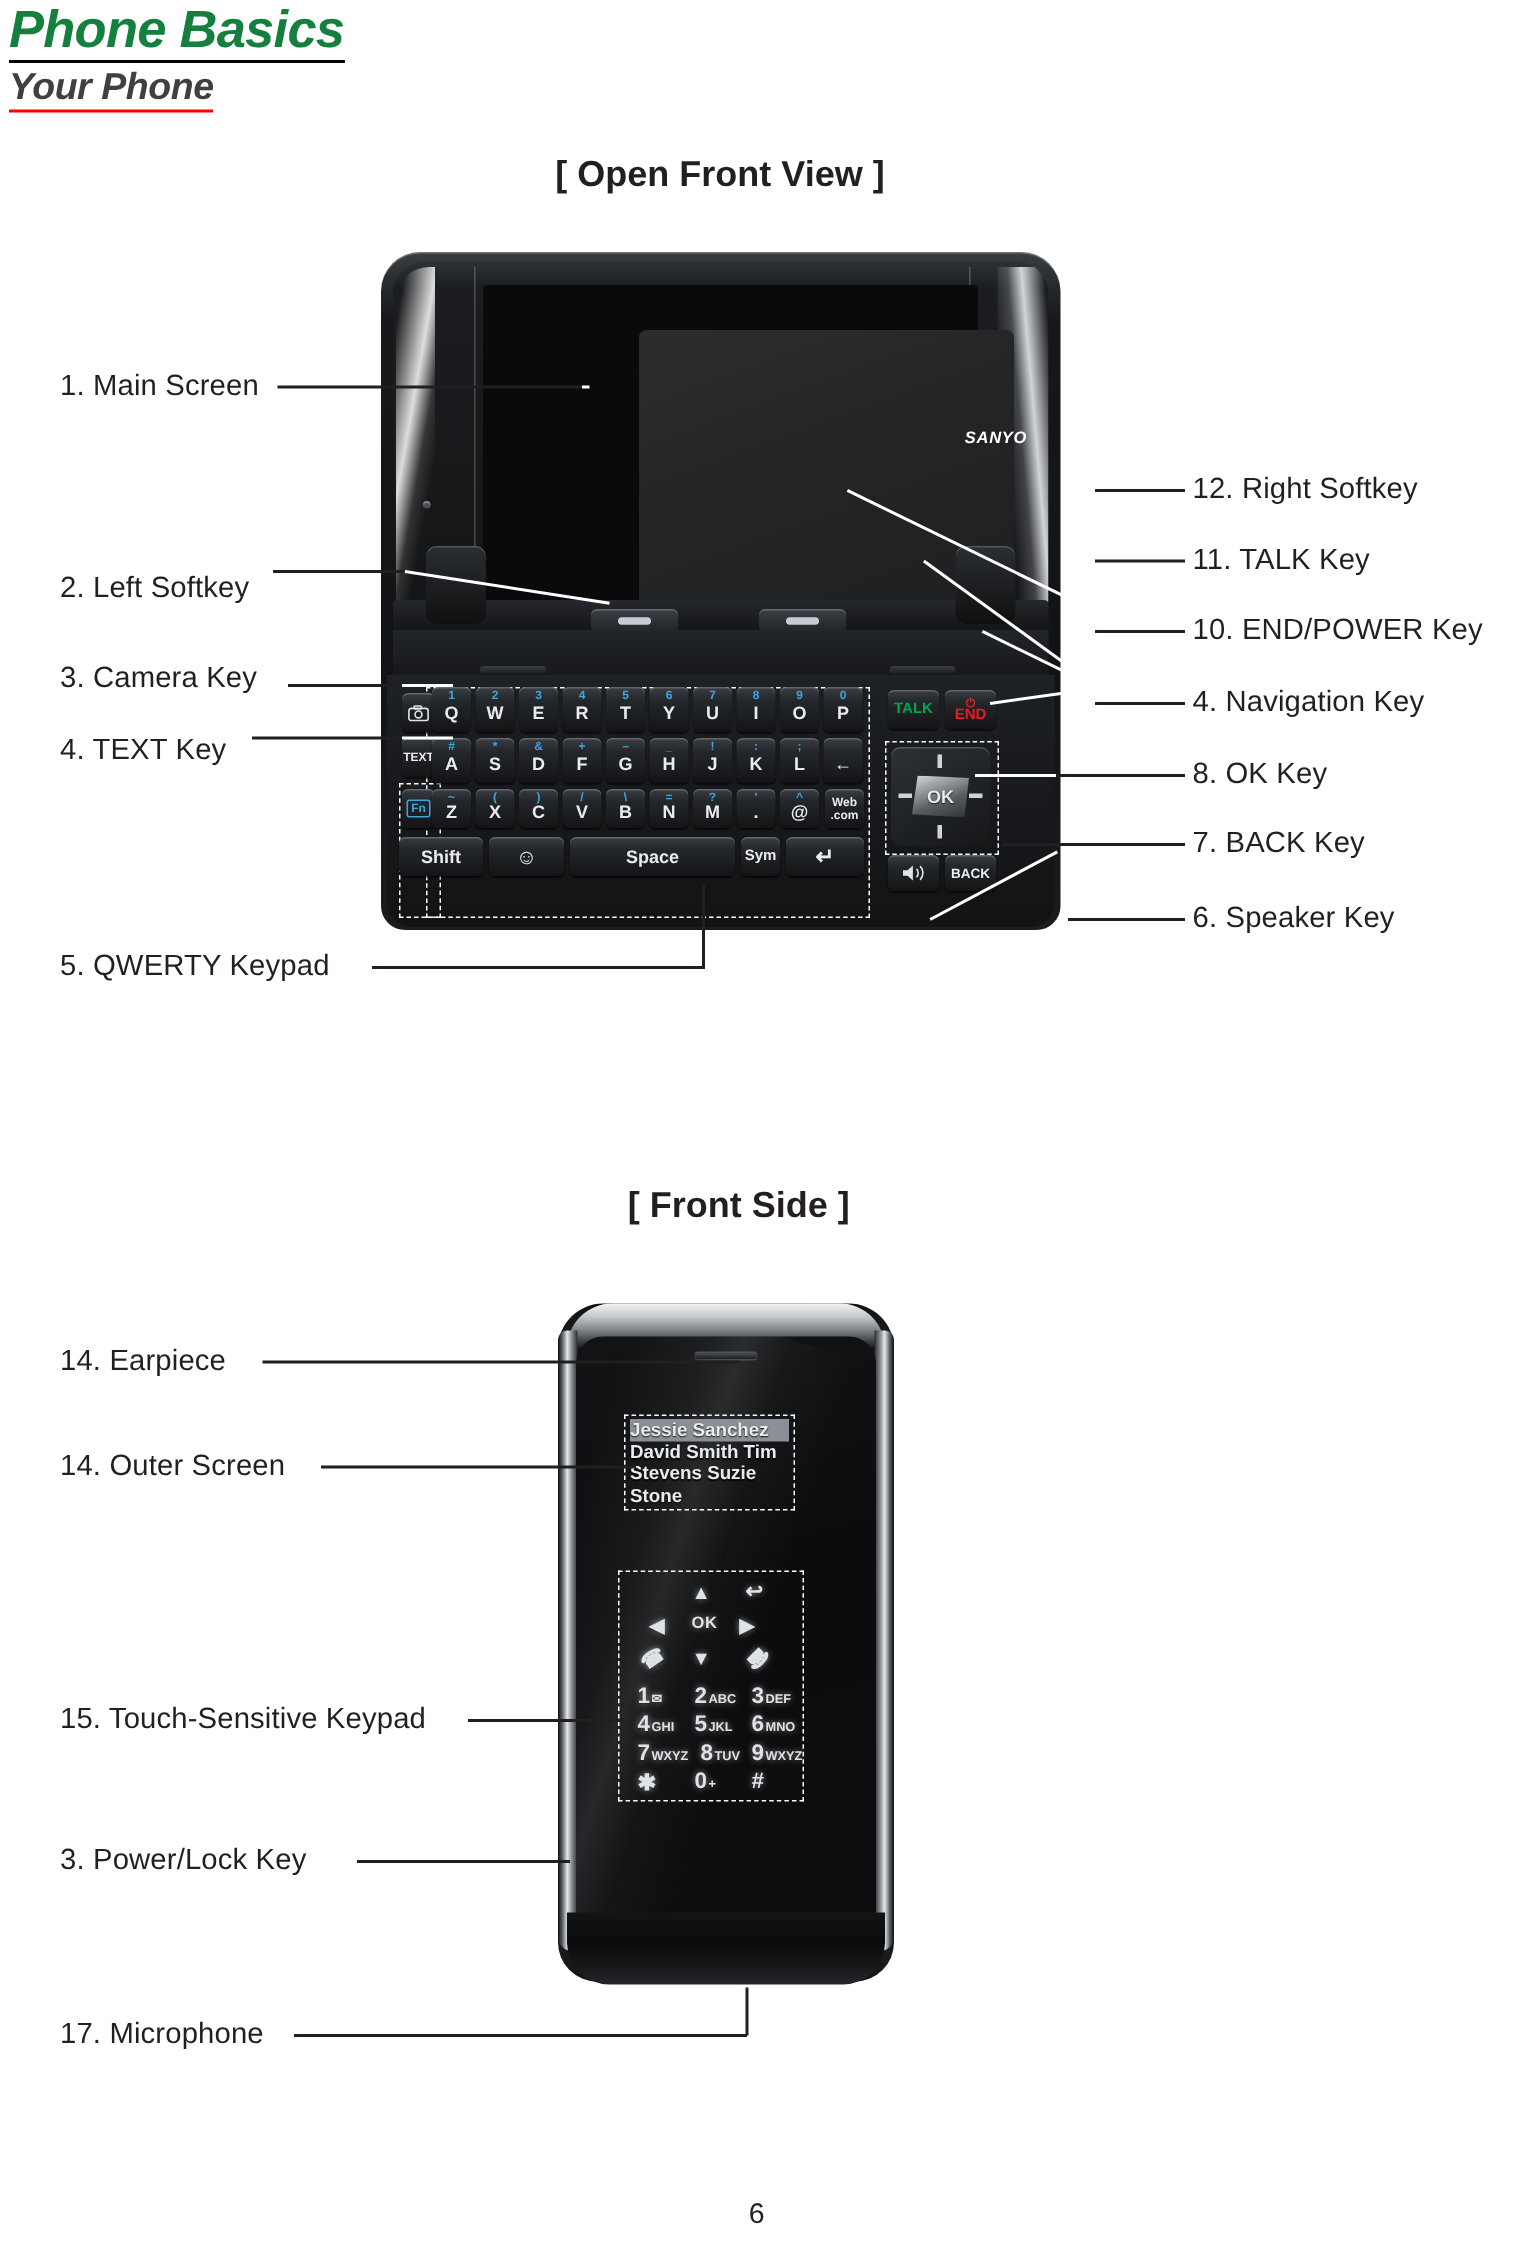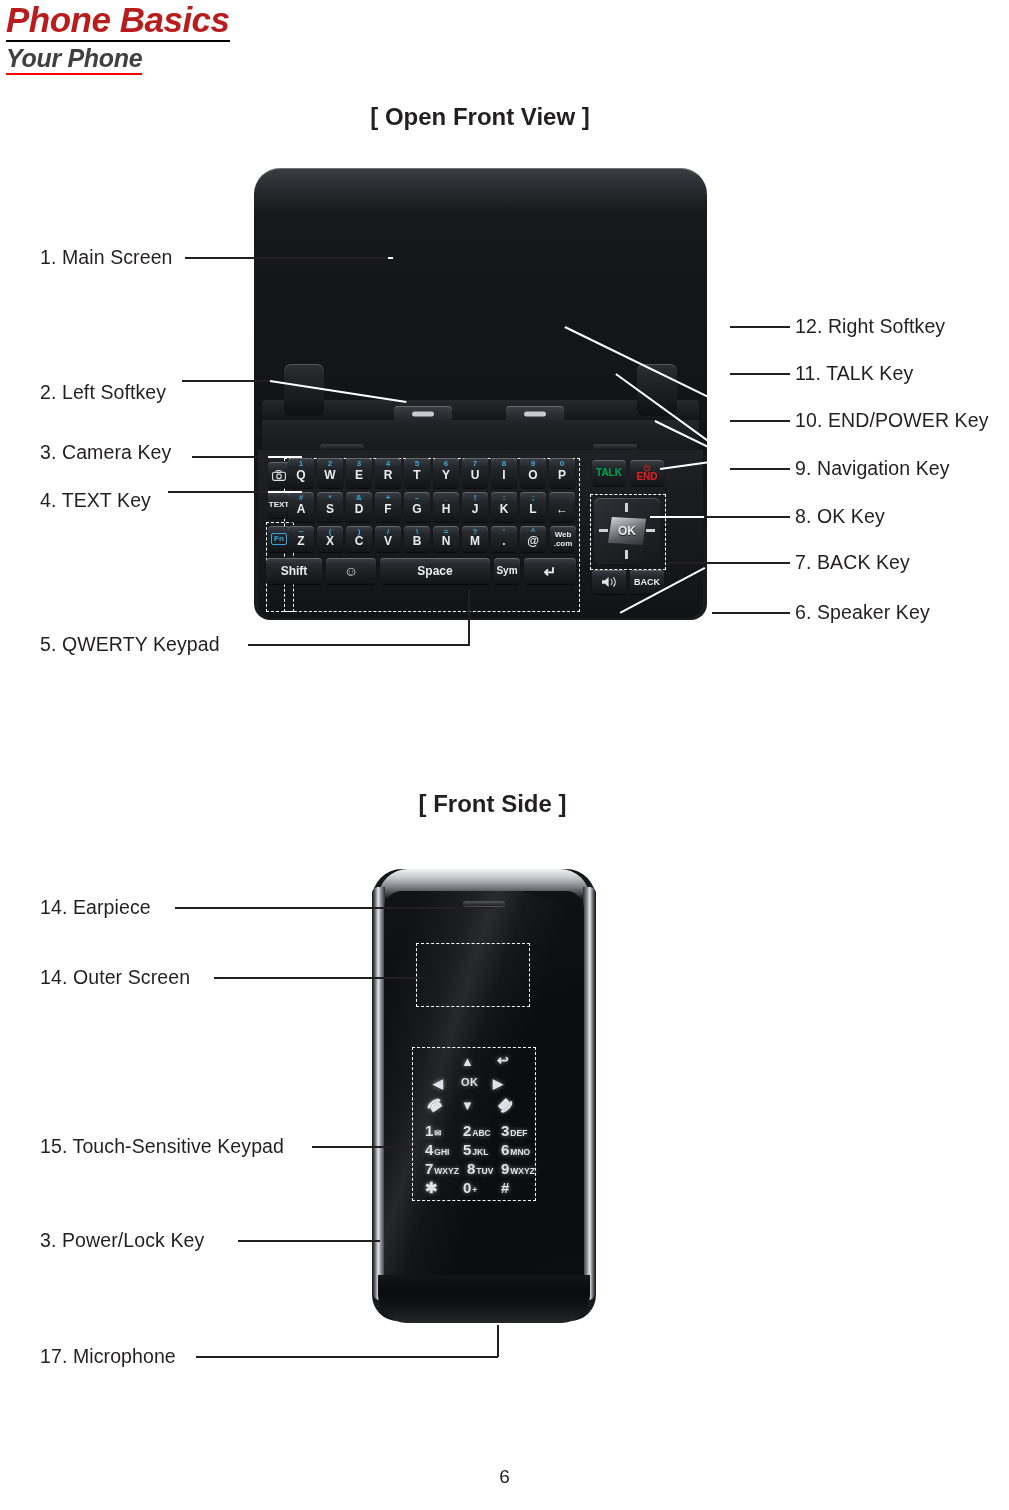--- a/index.html
+++ b/index.html
@@ -5,21 +5,21 @@
   html,body{margin:0;padding:0;background:#fff;}
   body{
     width:1009px;height:1510px;position:relative;overflow:hidden;
     font-family:"Liberation Sans", sans-serif;color:#231f20;
   }
   .abs{position:absolute;}
 
   
   #doc-title{
     left:6px;top:0px;font-size:35px;font-weight:bold;font-style:italic;
-    color:#b91c1c;letter-spacing:-0.5px;
+    color:#15803d;letter-spacing:-0.5px;
   }
   #doc-title .ul{border-bottom:2px solid #000;padding-bottom:1px;}
   #section-title{
     left:6px;top:44px;font-size:25px;font-weight:bold;font-style:italic;
     color:#404040;letter-spacing:-0.3px;
   }
   #section-title .ul{border-bottom:2px solid #ff0000;padding-bottom:1px;}
 
   .fig-caption{
     font-size:24px;font-weight:bold;color:#231f20;text-align:center;
@@ -227,20 +227,31 @@
 <body>
 
 <div class="abs" id="doc-title"><span class="ul">Phone Basics</span></div>
 <div class="abs" id="section-title"><span class="ul">Your Phone</span></div>
 
 <div class="abs fig-caption" style="left:0;top:103px;width:960px;">[ Open Front View ]</div>
 
 <div class="abs" id="phone-open">
   <div class="open-shell"></div>
 
+  <div class="lid">
+    <div class="lid-gloss-l"></div>
+    <div class="lid-gloss-r"></div>
+    <div class="lid-seam-l"></div>
+    <div class="lid-seam-r"></div>
+    <div class="screen-bezel">
+      <div class="screen-glass"></div>
+    </div>
+    <div class="sanyo-logo">SANYO</div>
+    <div class="lid-dot"></div>
+  </div>
 
   <div class="hinge-bar"></div>
   <div class="hinge-block hinge-l"></div>
   <div class="hinge-block hinge-r"></div>
 
   <div class="softbar"></div>
   <div class="softkey softkey-l"></div>
   <div class="softkey softkey-r"></div>
   <div class="vent vent-l"></div>
   <div class="vent vent-r"></div>
@@ -468,21 +479,21 @@
 <div class="lead-white" style="left:565px;top:326px;width:168px;transform:rotate(26deg);"></div>
 
 <div class="abs callout" style="left:795px;top:362px;">11. TALK Key</div>
 <div class="lead" style="left:730px;top:373px;width:60px;"></div>
 <div class="lead-white" style="left:616px;top:373px;width:122px;transform:rotate(36deg);"></div>
 
 <div class="abs callout" style="left:795px;top:409px;">10. END/POWER Key</div>
 <div class="lead" style="left:730px;top:420px;width:60px;"></div>
 <div class="lead-white" style="left:655px;top:420px;width:82px;transform:rotate(26deg);"></div>
 
-<div class="abs callout" style="left:795px;top:457px;">9. Navigation Key</div>
+<div class="abs callout" style="left:795px;top:457px;">4. Navigation Key</div>
 <div class="lead" style="left:730px;top:468px;width:60px;"></div>
 <div class="lead-white" style="left:660px;top:468px;width:78px;transform:rotate(-8deg);"></div>
 
 <div class="abs callout" style="left:795px;top:505px;">8. OK Key</div>
 <div class="lead" style="left:700px;top:516px;width:90px;"></div>
 <div class="lead-white" style="left:650px;top:516px;width:54px;"></div>
 
 <div class="abs callout" style="left:795px;top:551px;">7. BACK Key</div>
 <div class="lead" style="left:668px;top:562px;width:122px;"></div>
 
@@ -498,20 +509,26 @@
     <div class="fs-top-cap"></div>
     <div class="fs-rail-l"></div>
     <div class="fs-rail-r"></div>
     <div class="fs-face">
       <div class="fs-gloss"></div>
     </div>
     <div class="fs-bottom"></div>
     <div class="earpiece"></div>
 
     <div class="outer-screen"></div>
+    <div class="contact-list">
+      <span class="contact-sel">Jessie Sanchez</span>
+      <span>David Smith</span>
+      <span>Tim Stevens</span>
+      <span>Suzie Stone</span>
+    </div>
 
     <div class="touch-keypad">
       <div class="tk" style="left:48px;top:6px;font-size:13px;">▲</div>
       <div class="tk" style="left:20px;top:28px;font-size:13px;">◀</div>
       <div class="tk" style="left:48px;top:28px;font-size:11px;letter-spacing:0.5px;"><span>OK</span></div>
       <div class="tk" style="left:80px;top:28px;font-size:13px;">▶</div>
       <div class="tk" style="left:84px;top:4px;font-size:14px;">↩</div>
       <div class="tk" style="left:48px;top:50px;font-size:13px;">▼</div>
       <div class="tk" style="left:14px;top:50px;font-size:13px;transform:rotate(-35deg);">☎</div>
       <div class="tk" style="left:84px;top:50px;font-size:13px;transform:rotate(135deg);">☎</div>

